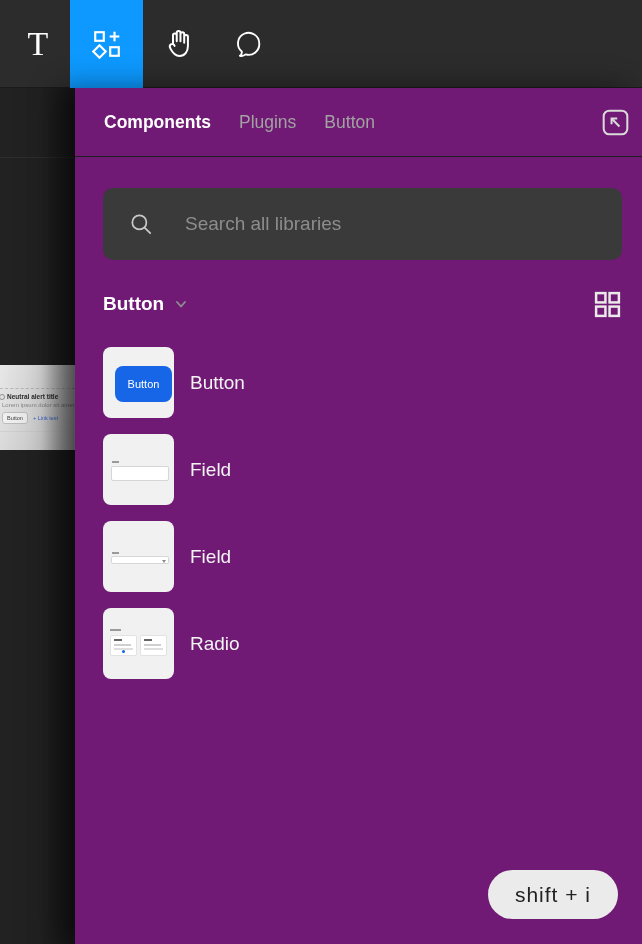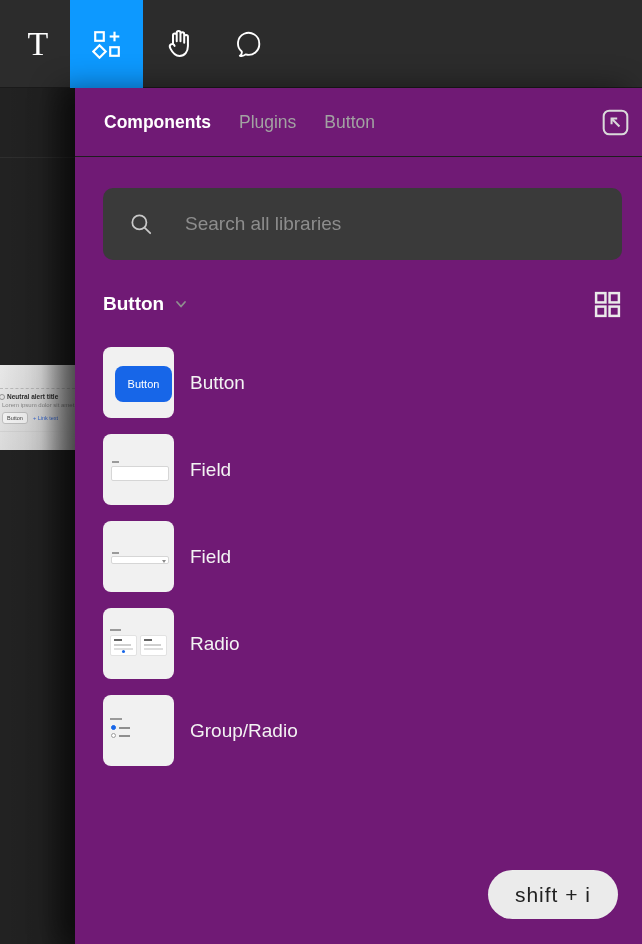--- a/index.html
+++ b/index.html
@@ -232,34 +232,20 @@
               </div>
             <div class="tg-card r">
                 <div class="tg-b1"></div>
                 <div class="tg-b2"></div>
                 <div class="tg-b3"></div>
               </div>
           </div>
           <span class="item-label">Radio</span>
         </div>
 
-        <div class="row">
-          <div class="thumb">
-            <div class="tr-label"></div>
-            <div class="tr-row one">
-                <span class="tr-radio on"></span>
-                <span class="tr-bar"></span>
-              </div>
-            <div class="tr-row two">
-                <span class="tr-radio off"></span>
-                <span class="tr-bar"></span>
-              </div>
-          </div>
-          <span class="item-label">Group/Radio</span>
-        </div>
 
       </div>
     </div>
 
     <div class="shortcut-badge">shift + i</div>
   </div>
 
 </div>
 
 </body></html>

